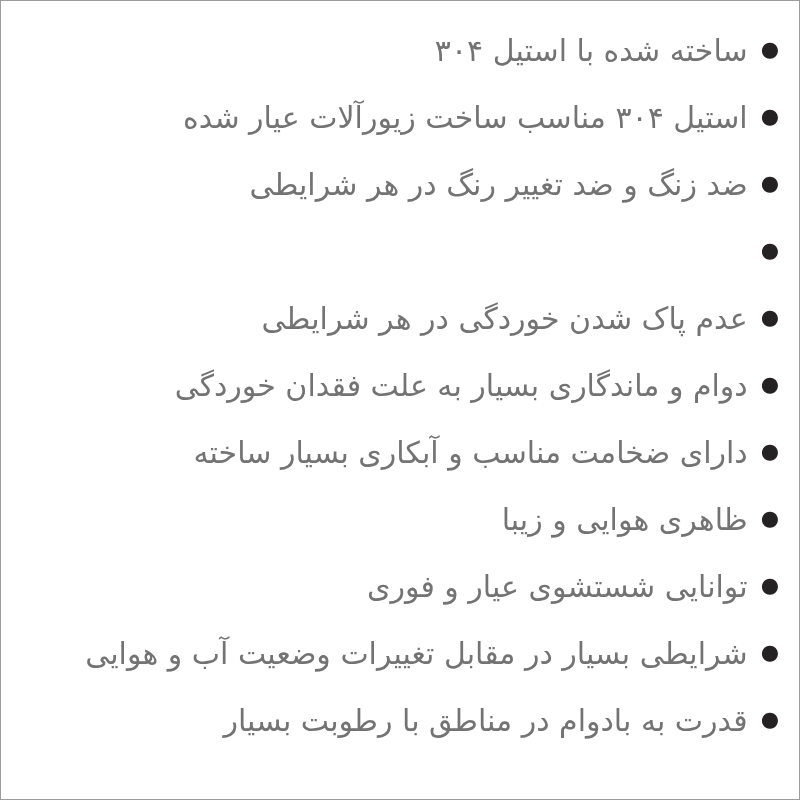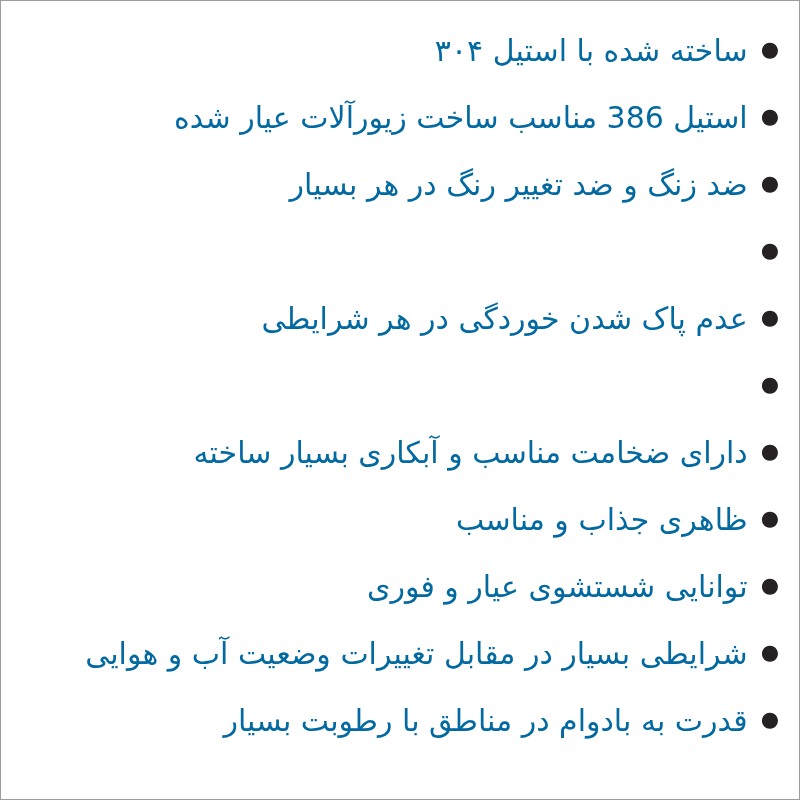--- a/index.html
+++ b/index.html
@@ -36,67 +36,68 @@
     font-size: 21px;
     line-height: 1;
     color: #262223;
     margin-left: 13px;
     transform: translateY(-1px);
   }
   .row-text {
     flex: 0 1 auto;
     font-family: "DejaVu Sans", sans-serif;
     font-size: 30px;
-    color: #0369a1;
+    color: #737373;
     white-space: nowrap;
     letter-spacing: -0.5px;
   }
 </style>
 </head>
 <body>
 
 <div class="page" lang="fa">
   <ul class="feature-list" dir="rtl">
 
     <li class="feature-row">
       <span class="bullet">●</span>
       <span class="row-text">ساخته شده با استیل ۳۰۴</span>
     </li>
 
     <li class="feature-row">
       <span class="bullet">●</span>
-      <span class="row-text">استیل 386 مناسب ساخت زیورآلات عیار شده</span>
+      <span class="row-text">استیل ۳۰۴ مناسب ساخت زیورآلات عیار شده</span>
     </li>
 
     <li class="feature-row">
       <span class="bullet">●</span>
-      <span class="row-text">ضد زنگ و ضد تغییر رنگ در هر بسیار</span>
+      <span class="row-text">ضد زنگ و ضد تغییر رنگ در هر شرایطی</span>
     </li>
 
     <li class="feature-row">
       <span class="bullet">●</span>
     </li>
 
     <li class="feature-row">
       <span class="bullet">●</span>
       <span class="row-text">عدم پاک شدن خوردگی در هر شرایطی</span>
     </li>
 
     <li class="feature-row">
       <span class="bullet">●</span>
+      <span class="row-text">دوام و ماندگاری بسیار به علت فقدان خوردگی</span>
     </li>
 
     <li class="feature-row">
       <span class="bullet">●</span>
       <span class="row-text">دارای ضخامت مناسب و آبکاری بسیار ساخته</span>
     </li>
 
     <li class="feature-row">
       <span class="bullet">●</span>
-      <span class="row-text">ظاهری جذاب و مناسب</span>
+      <span class="row-text">ظاهری هوایی و زیبا</span>
     </li>
 
     <li class="feature-row">
       <span class="bullet">●</span>
       <span class="row-text">توانایی شستشوی عیار و فوری</span>
     </li>
 
     <li class="feature-row">
       <span class="bullet">●</span>
       <span class="row-text">شرایطی بسیار در مقابل تغییرات وضعیت آب و هوایی</span>

